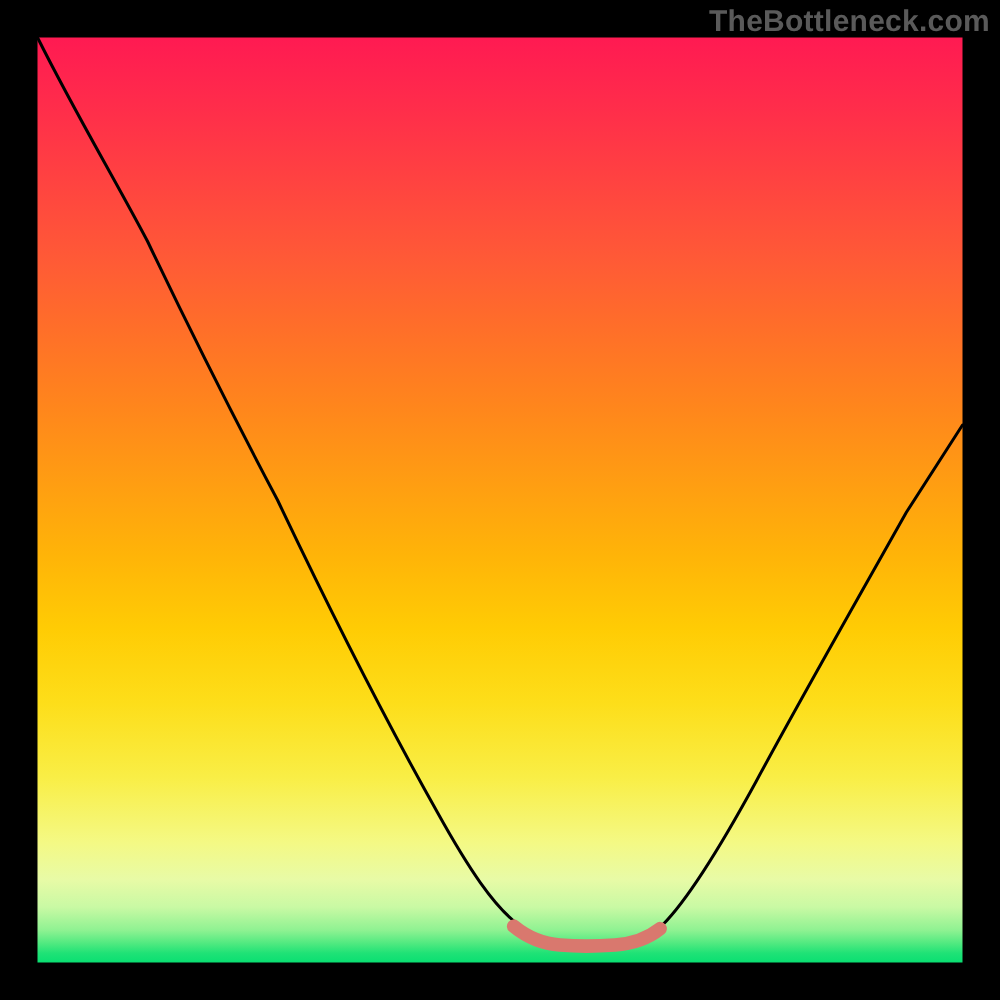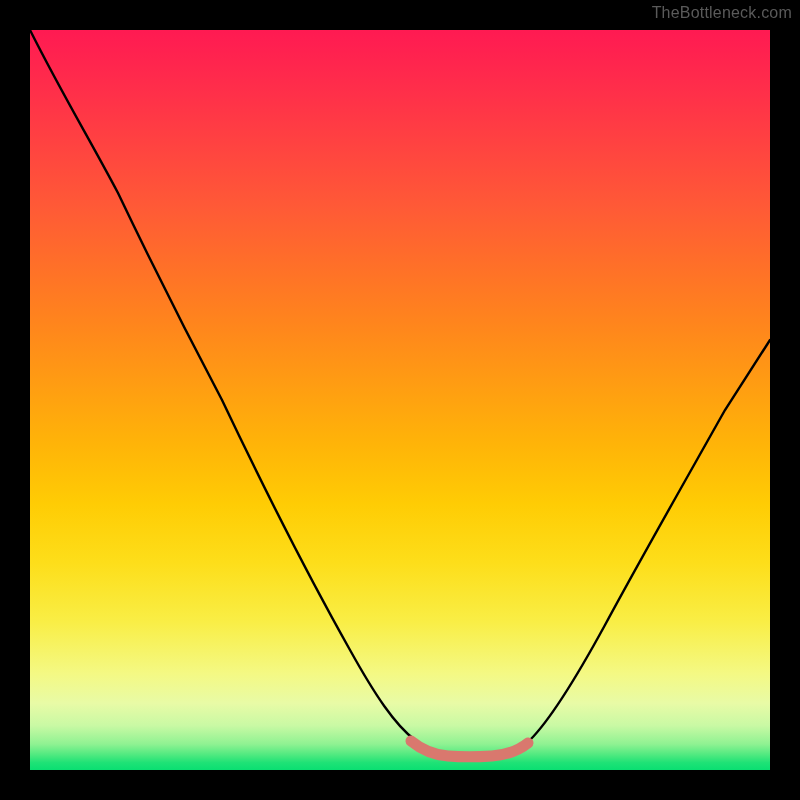--- a/index.html
+++ b/index.html
@@ -44,22 +44,22 @@
       #4de97f 98%,
       #1fe276 99%,
       #0adf72 100%
     );
   }
   .watermark {
     position: absolute;
     top: 4px;
     right: 8px;
     color: #5a5a5a;
-    font-size: 16px;
-    font-weight: 400;
+    font-size: 24px;
+    font-weight: 700;
     letter-spacing: 0.2px;
     user-select: none;
   }
   svg.curves {
     position: absolute;
     left: 0;
     top: 0;
     width: 740px;
     height: 740px;
     overflow: visible;

